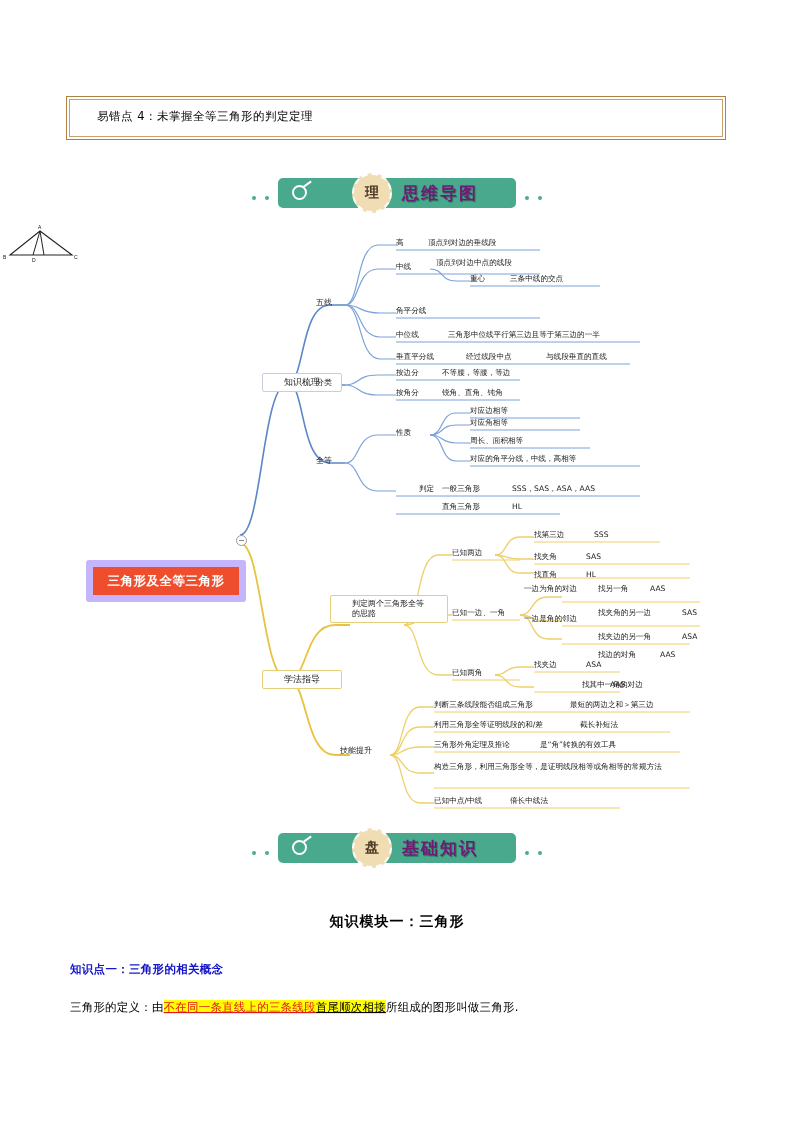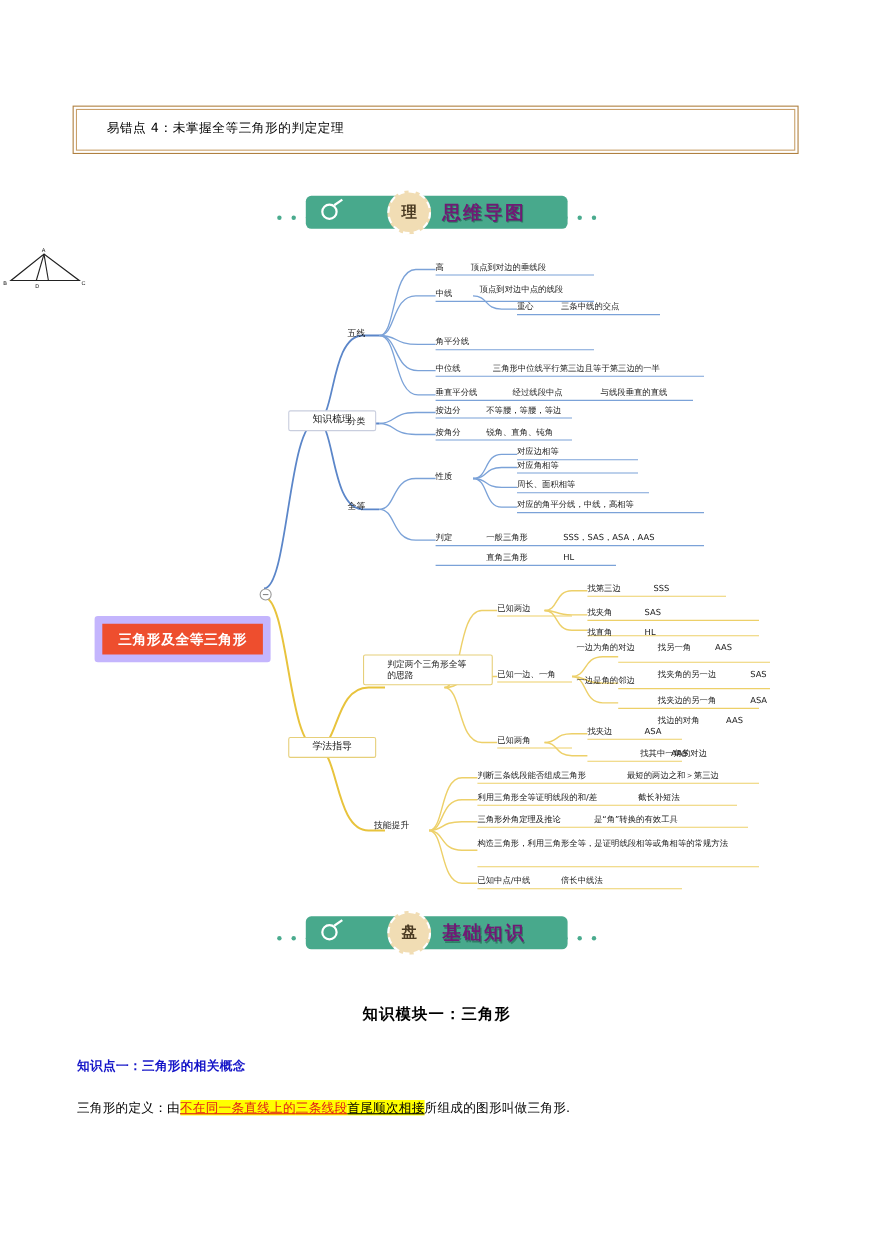--- a/index.html
+++ b/index.html
@@ -270,21 +270,21 @@
     <div class="node lvl3" style="left:442px;top:143px;">不等腰，等腰，等边</div>
     <div class="node lvl3" style="left:396px;top:163px;">按角分</div>
     <div class="node lvl3" style="left:442px;top:163px;">锐角、直角、钝角</div>
 
     <div class="node lvl3" style="left:396px;top:203px;">性质</div>
     <div class="node lvl3" style="left:470px;top:181px;">对应边相等</div>
     <div class="node lvl3" style="left:470px;top:193px;">对应角相等</div>
     <div class="node lvl3" style="left:470px;top:211px;">周长、面积相等</div>
     <div class="node lvl3" style="left:470px;top:229px;">对应的角平分线，中线，高相等</div>
 
-    <div class="node lvl3" style="left:396px;top:259px;text-align:right;">判定</div>
+    <div class="node lvl3" style="left:419px;top:259px;text-align:right;">判定</div>
     <div class="node lvl3" style="left:442px;top:259px;">一般三角形</div>
     <div class="node lvl3" style="left:512px;top:259px;">SSS，SAS，ASA，AAS</div>
     <div class="node lvl3" style="left:442px;top:277px;">直角三角形</div>
     <div class="node lvl3" style="left:512px;top:277px;">HL</div>
 
     <div class="node lvl1 y wrapbox" style="left:330px;top:370px;">判定两个三角形全等的思路</div>
     <div class="node lvl2" style="left:340px;top:521px;">技能提升</div>
 
     <div class="node lvl3" style="left:452px;top:323px;">已知两边</div>
     <div class="node lvl3" style="left:534px;top:305px;">找第三边</div>

